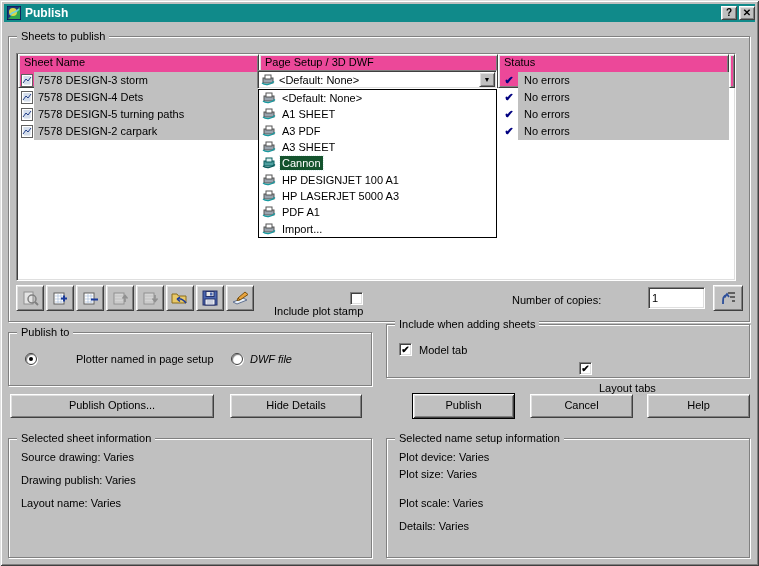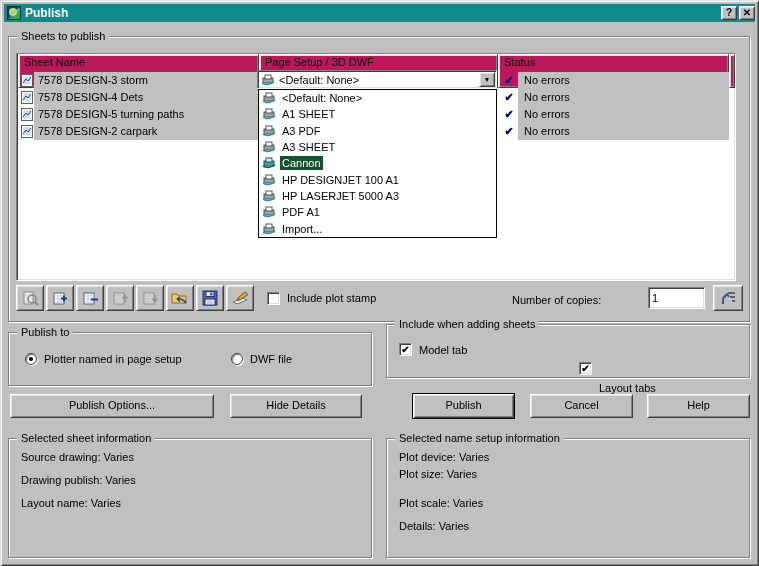--- a/index.html
+++ b/index.html
@@ -21,21 +21,21 @@
   .btn-help { left:721px; top:6px; }
   .btn-close { left:739px; top:6px; }
   .app-icon { width:14px; height:14px; margin-left:3px; }
 
   .group { border:1px solid #808080; box-shadow: inset 1px 1px 0 #ffffff, 1px 1px 0 #ffffff; }
   .group-label { position:absolute; top:-7px; left:8px; background:#C0C0C0; padding:0 4px; white-space:nowrap; }
   .sunken { background:#fff; border:1px solid; border-color:#808080 #fff #fff #808080;
     box-shadow: inset 1px 1px 0 #404040, inset -1px -1px 0 #dfdfdf; }
 
   .listbox { left:16px; top:53px; width:720px; height:228px; }
-  .hdr { position:absolute; top:0; height:34px; background:#be185d; border:1px solid;
+  .hdr { position:absolute; top:0; height:34px; background:#ec4899; border:1px solid;
     border-color:#fff #404040 #404040 #fff; box-shadow: inset 1px 1px 0 #dfdfdf, inset -1px -1px 0 #808080;
     line-height:15px; padding-left:5px; overflow:hidden; white-space:nowrap; }
   .lv-row { position:absolute; left:1px; width:716px; height:17px; }
   .row-icon { position:absolute; left:3px; top:2px; width:13px; height:13px; }
   .cell-name { position:absolute; left:16px; width:225px; height:17px; background:#C0C0C0;
     line-height:17px; padding-left:4px; white-space:nowrap; overflow:hidden; }
   .status-check { position:absolute; left:484px; top:0; width:14px; height:17px;
     color:#000080; font-weight:bold; line-height:17px; text-align:center; }
   .cell-status { position:absolute; left:500px; width:211px; height:17px; background:#C0C0C0;
     line-height:17px; padding-left:6px; }
@@ -339,46 +339,46 @@
   <div class="abs tbtn" style="left:226px;">
     <span>
         <svg width="18" height="16" viewBox="0 0 18 16">
           <path d="M2 12 L12 8 L16 10 L6 14 Z" fill="#e8f0f8" stroke="#607090"></path>
           <path d="M14 2 L17 4.5 L9 10 L6 10.5 L7 8 Z" fill="#e8a33d" stroke="#7a5210"></path>
           <path d="M7 8 L9 10" stroke="#7a5210"></path>
         </svg>
       </span>
   </div>
 
-  <div class="abs" style="left:267px; top:292px; display:flex; align-items:flex-start;">
+  <div class="abs" style="left:267px; top:292px; display:flex; align-items:flex-end;flex-direction:column;">
     <span class="checkbox"></span>
     <span style="margin-left:7px;">Include plot stamp</span>
   </div>
 
   <div class="abs" style="left:512px; top:294px;">Number of copies:</div>
   <div class="abs spin-field">
     <input class="spin-input" value="1" style="">
 
   </div>
   <div class="abs tbtn" style="left:713px; top:285px; width:30px;">
     <span>
         <svg width="18" height="18" viewBox="0 0 18 18">
           <path d="M9 4h7M11 8h5M13 12h3" stroke="#404040" stroke-width="1.4"></path>
           <path d="M4 15 C4 9 4 7 8 5.5 M5.5 8.5 L8 5 L10 8" stroke="#2d4f9a" stroke-width="1.8" fill="none"></path>
         </svg>
       </span>
   </div>
 
   <div class="abs group" style="left:8px; top:332px; width:364px; height:54px;">
     <span class="group-label">Publish to</span>
-    <div style="position:absolute; left:16px; top:20px; display:flex; align-items:flex-start;">
+    <div style="position:absolute; left:16px; top:20px; display:flex; align-items:flex-start;gap:32px;">
       <span class="radio on"></span>
       <span style="margin-left:7px;">Plotter named in page setup</span>
     </div>
-    <div style="position:absolute; left:222px; top:20px; display:flex; align-items:center;">
+    <div style="position:absolute; left:222px; top:20px; display:flex; align-items:center;font-style:italic;">
       <span class="radio"></span>
       <span style="margin-left:7px;">DWF file</span>
     </div>
   </div>
 
   <div class="abs group" style="left:386px; top:324px; width:364px; height:54px;">
     <span class="group-label">Include when adding sheets</span>
     <div style="position:absolute; left:12px; top:18px; display:flex; align-items:center;">
       <span class="checkbox">✔</span>
       <span style="margin-left:7px;">Model tab</span>

